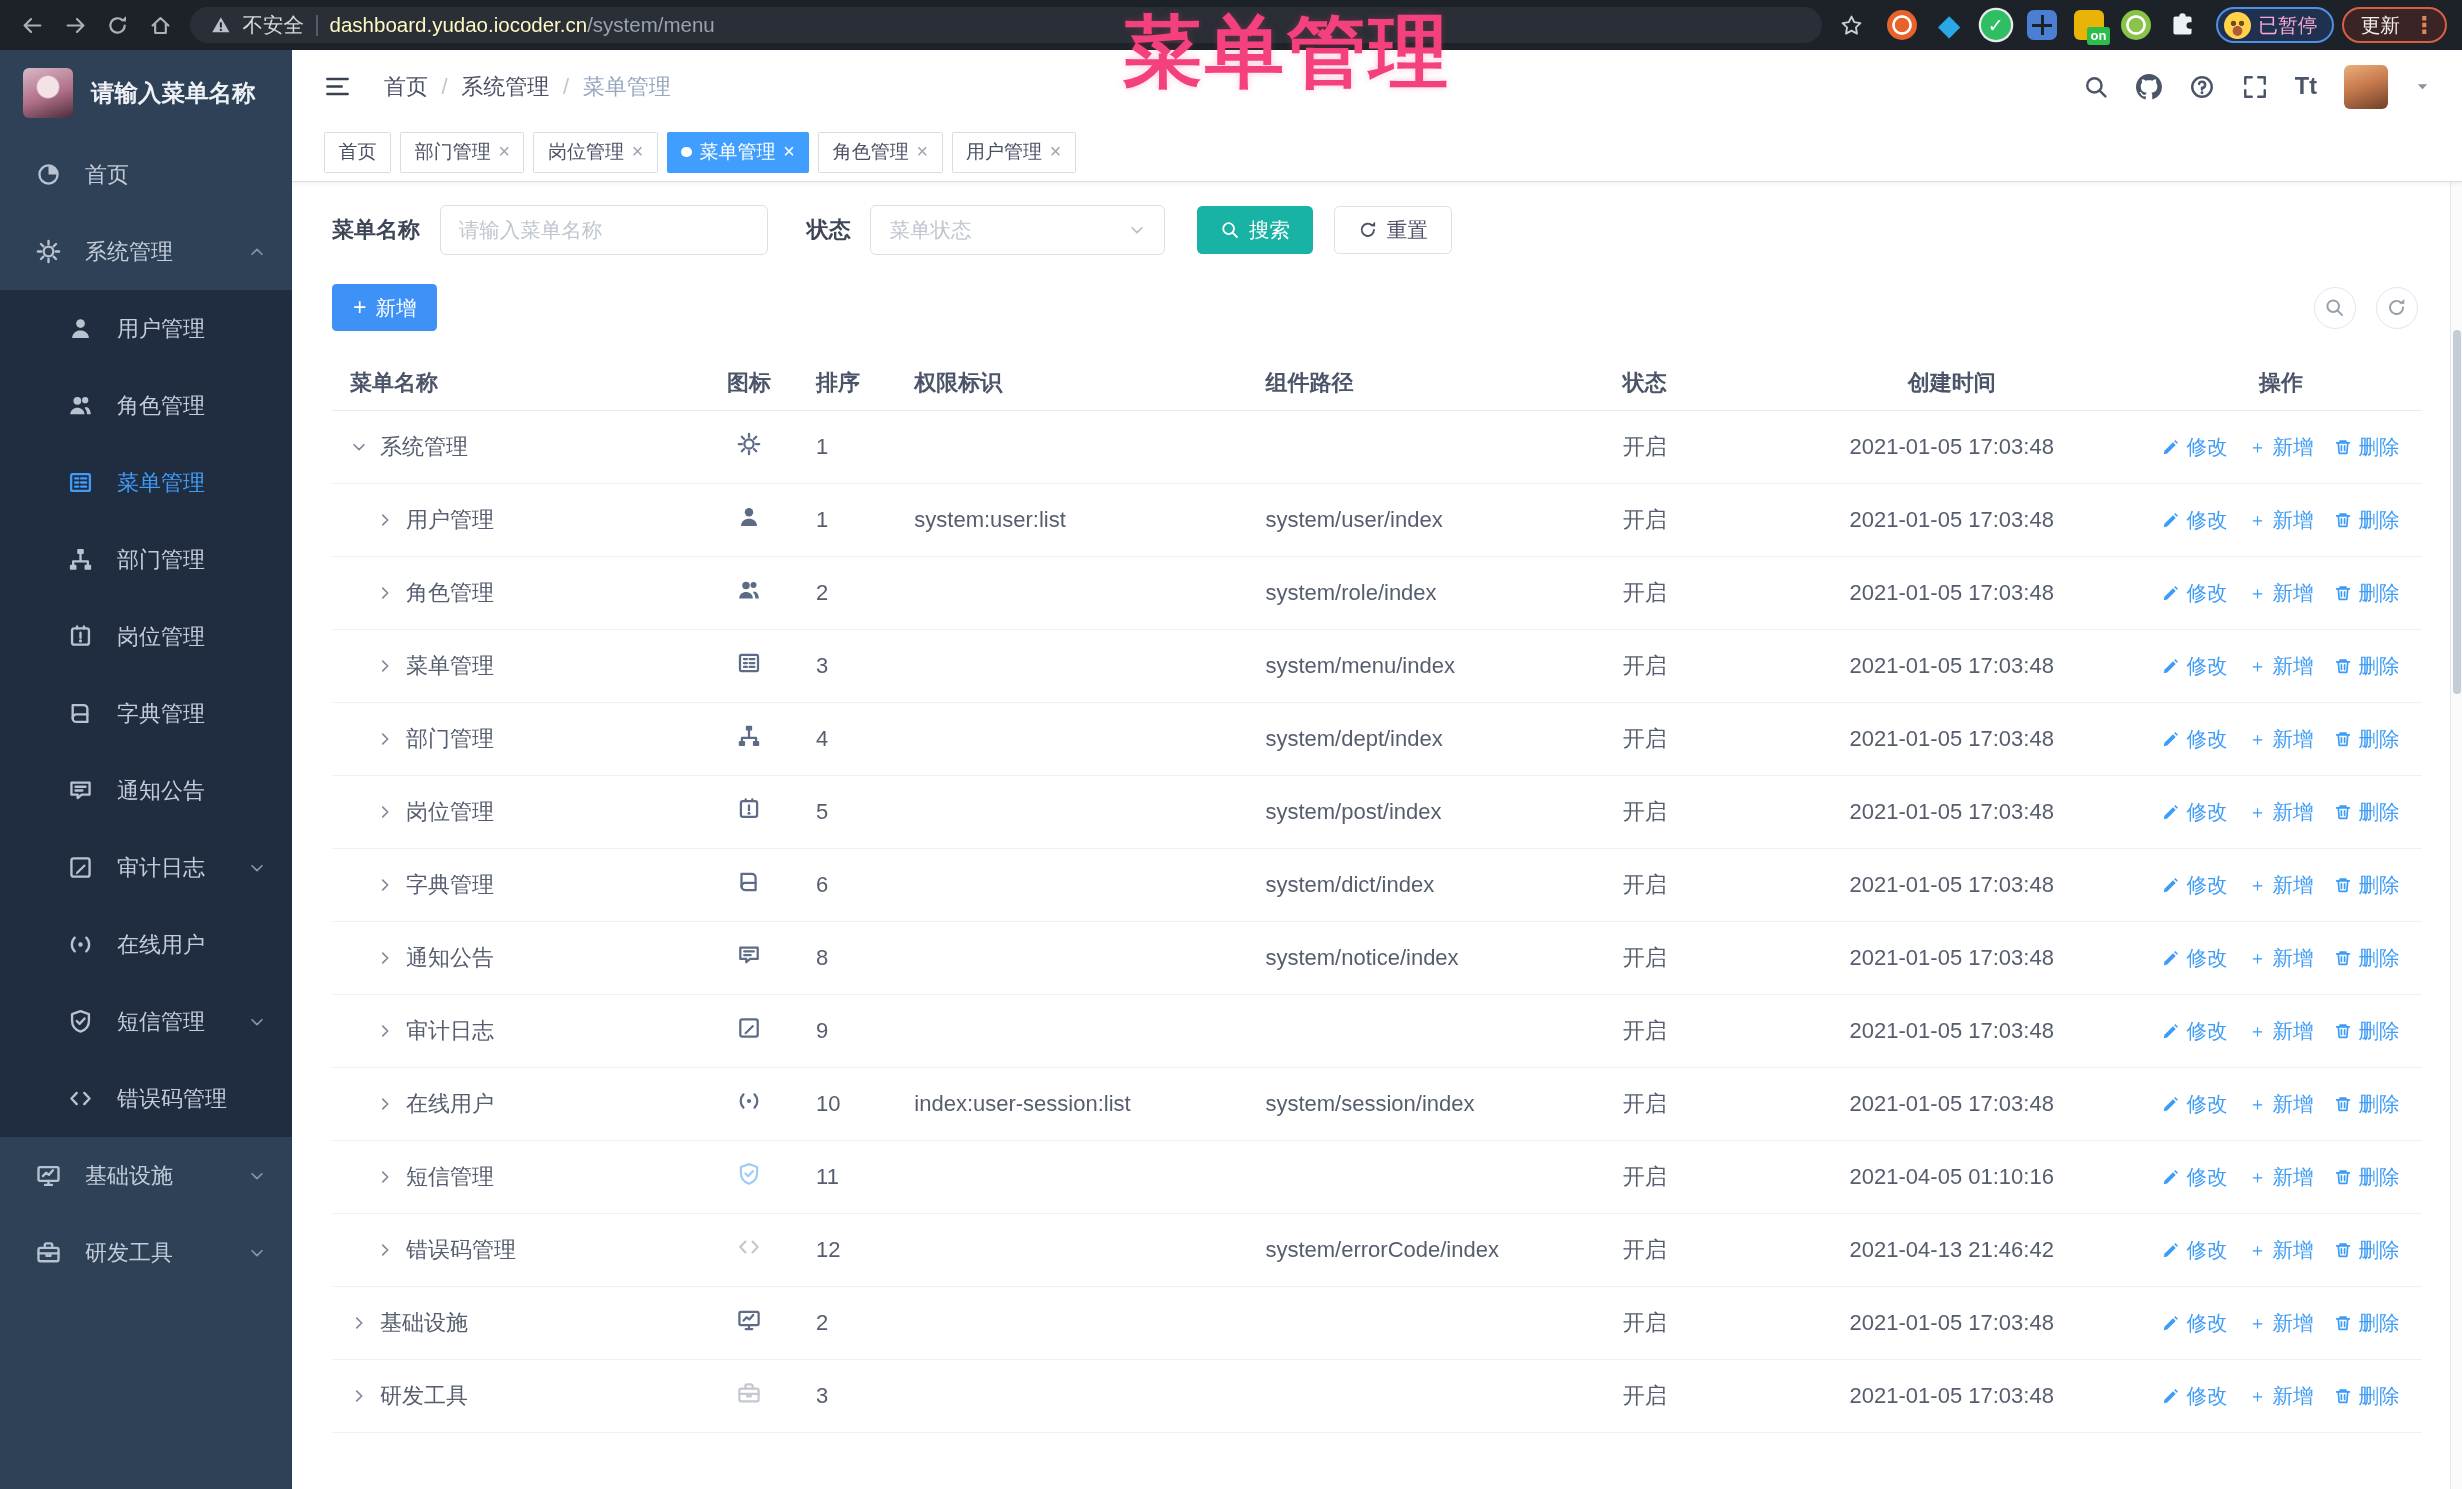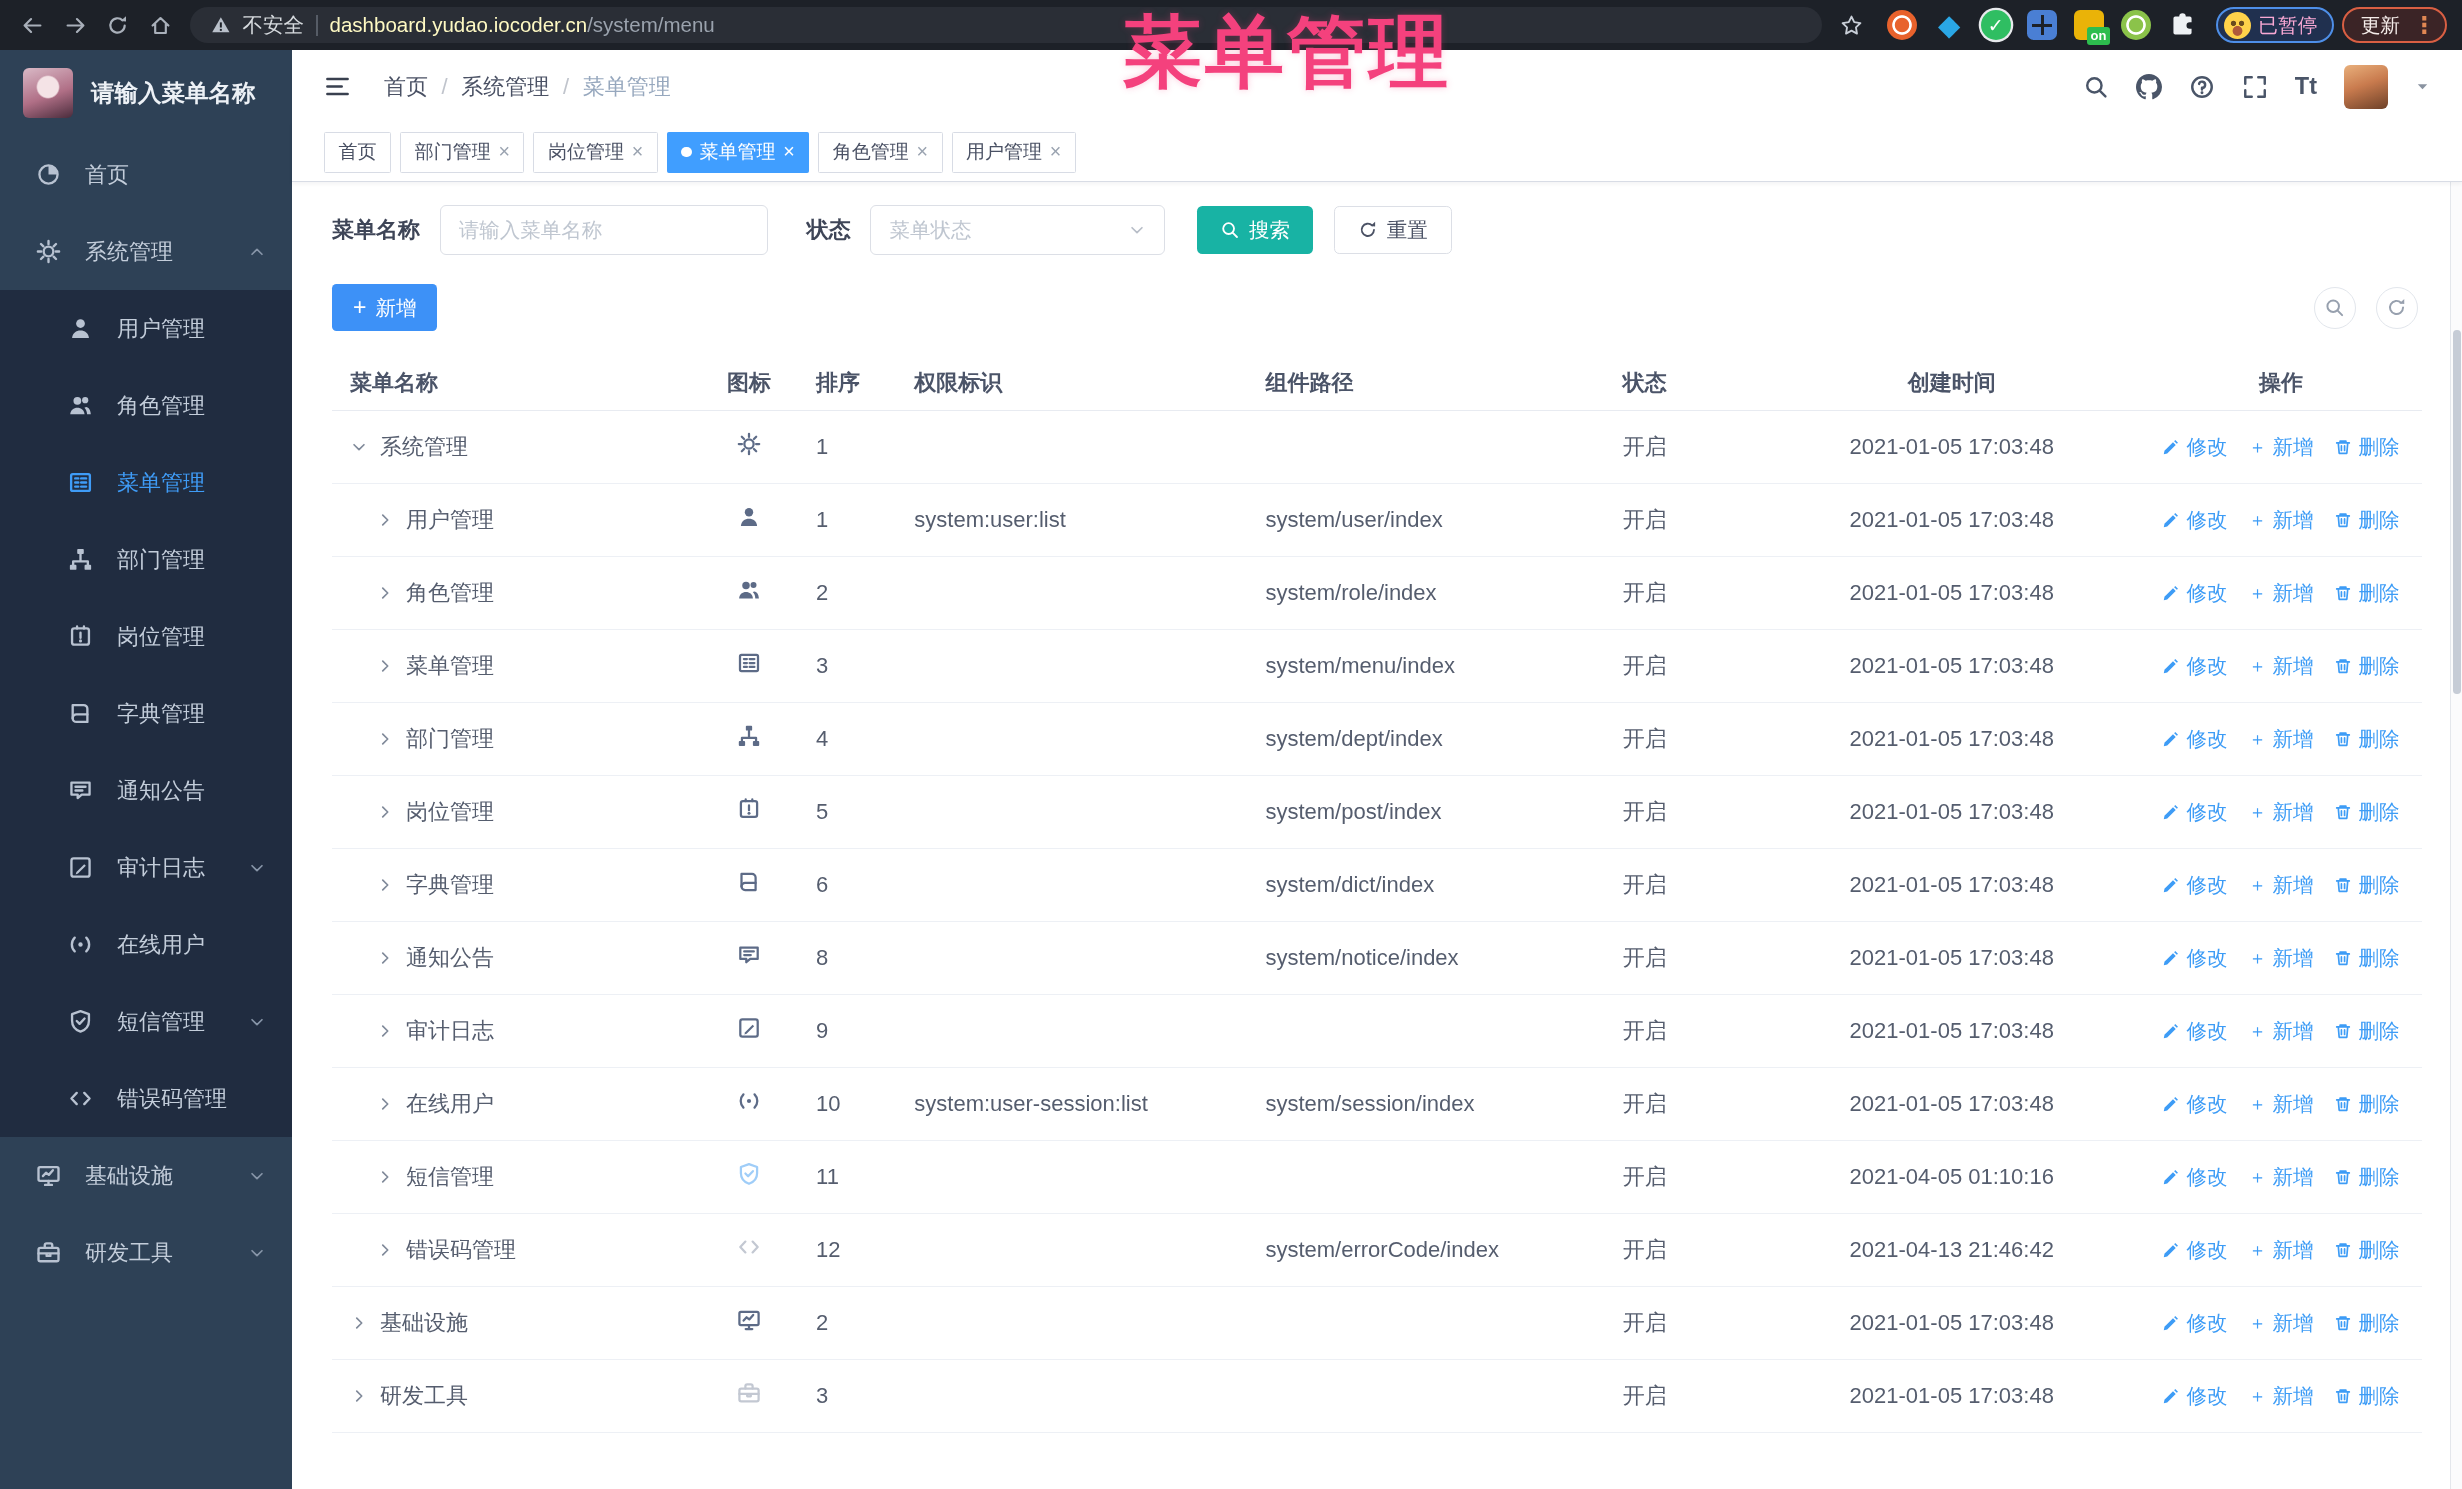--- a/index.html
+++ b/index.html
@@ -885,21 +885,21 @@
                     <span>在线用户</span>
                   </div>
                 </td>
                 <td class="c"><span class="rowicon ">
                     <svg viewBox="0 0 16 16" width="1em" height="1em" aria-hidden="true">
                       <path fill="none" stroke="currentColor" stroke-width="1.5" stroke-linecap="round" stroke-linejoin="round" d="M4.3 3.6a6.2 6.2 0 0 0 0 8.8M11.7 3.6a6.2 6.2 0 0 1 0 8.8"></path>
                       <circle fill="currentColor" cx="8" cy="8" r="1.4"></circle>
                     </svg>
                   </span></td>
                 <td>10</td>
-                <td>system:user-session:list</td>
+                <td>index:user-session:list</td>
                 <td>system/session/index</td>
                 <td>开启</td>
                 <td class="c">2021-01-05 17:03:48</td>
                 <td class="c">
                   <div class="acts">
                     <span class="act"><span class="aicon">
                         <svg viewBox="0 0 16 16" width="1em" height="1em" aria-hidden="true">
                           <path fill="currentColor" d="m2.2 11.4 7.6-7.6 2.4 2.4-7.6 7.6-3 .6Z"></path>
                           <path fill="currentColor" d="m10.8 2.8 1-1 2.4 2.4-1 1Z"></path>
                         </svg>

